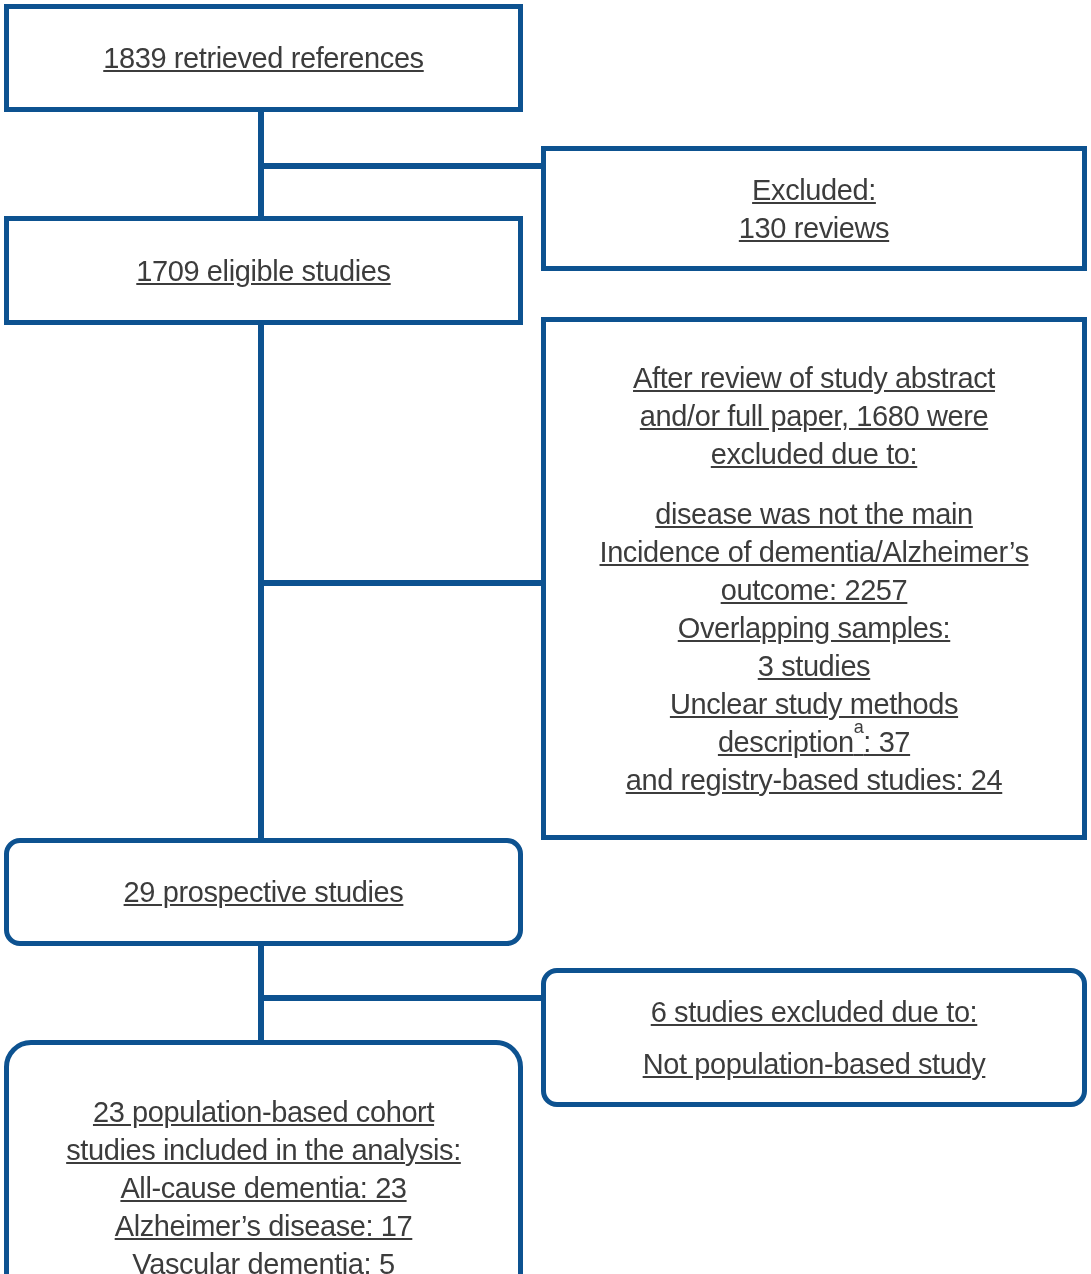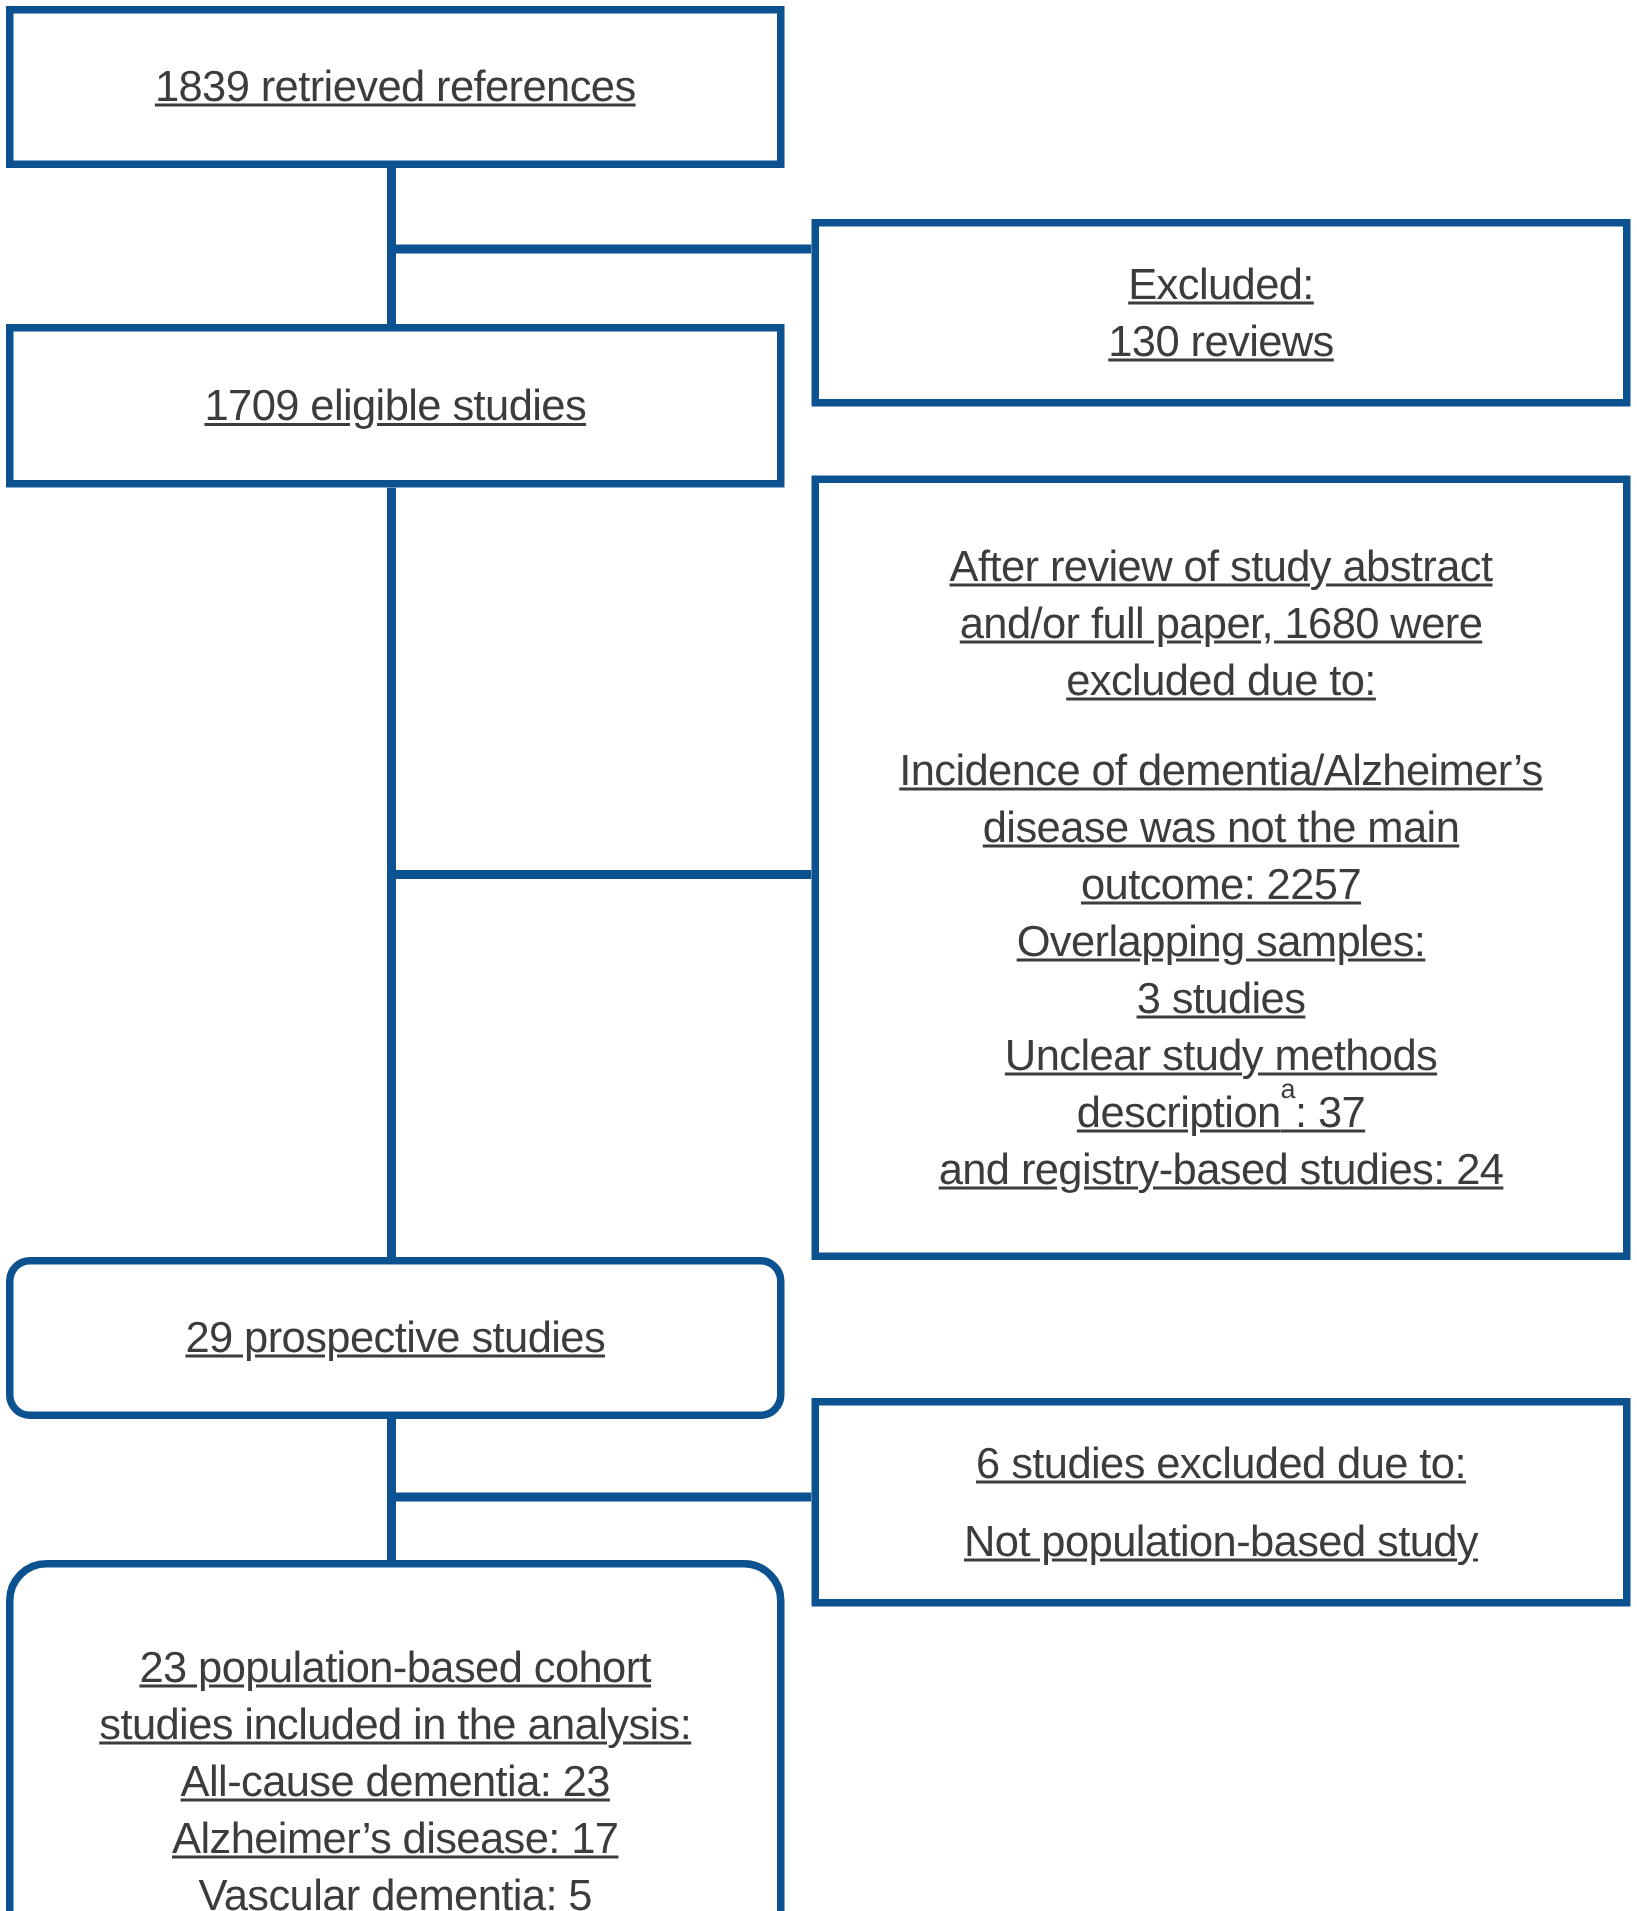--- a/index.html
+++ b/index.html
@@ -72,37 +72,37 @@
 
   <div class="box" style="left:4px; top:216px; width:519px; height:109px;">
     <div>1709 eligible studies</div>
   </div>
 
   <div class="box" style="left:541px; top:317px; width:546px; height:523px;">
     <div>After review of study abstract</div>
     <div>and/or full paper, 1680 were</div>
     <div>excluded due to:</div>
     <div class="para-gap"></div>
+    <div>disease was not the main</div>
     <div>Incidence of dementia/Alzheimer’s</div>
-    <div>disease was not the main</div>
     <div>outcome: 2257</div>
     <div>Overlapping samples:</div>
     <div>3 studies</div>
     <div>Unclear study methods</div>
     <div>
       <span>description</span><sup>a</sup><span>: 37</span>
     </div>
     <div>and registry-based studies: 24</div>
   </div>
 
   <div class="box" style="left:4px; top:838px; width:519px; height:108px;border-radius:16px;">
     <div>29 prospective studies</div>
   </div>
 
-  <div class="box" style="left:541px; top:932px; width:546px; height:139px;">
+  <div class="box" style="left:541px; top:968px; width:546px; height:139px;border-radius:16px;">
     <div>6 studies excluded due to:</div>
     <div class="gap-14"></div>
     <div>Not population-based study</div>
   </div>
 
   <div class="box" style="left:4px; top:1040px; width:519px; height:295px;border-radius:27px;">
     <div>23 population-based cohort</div>
     <div>studies included in the analysis:</div>
     <div>All-cause dementia: 23</div>
     <div>Alzheimer’s disease: 17</div>

